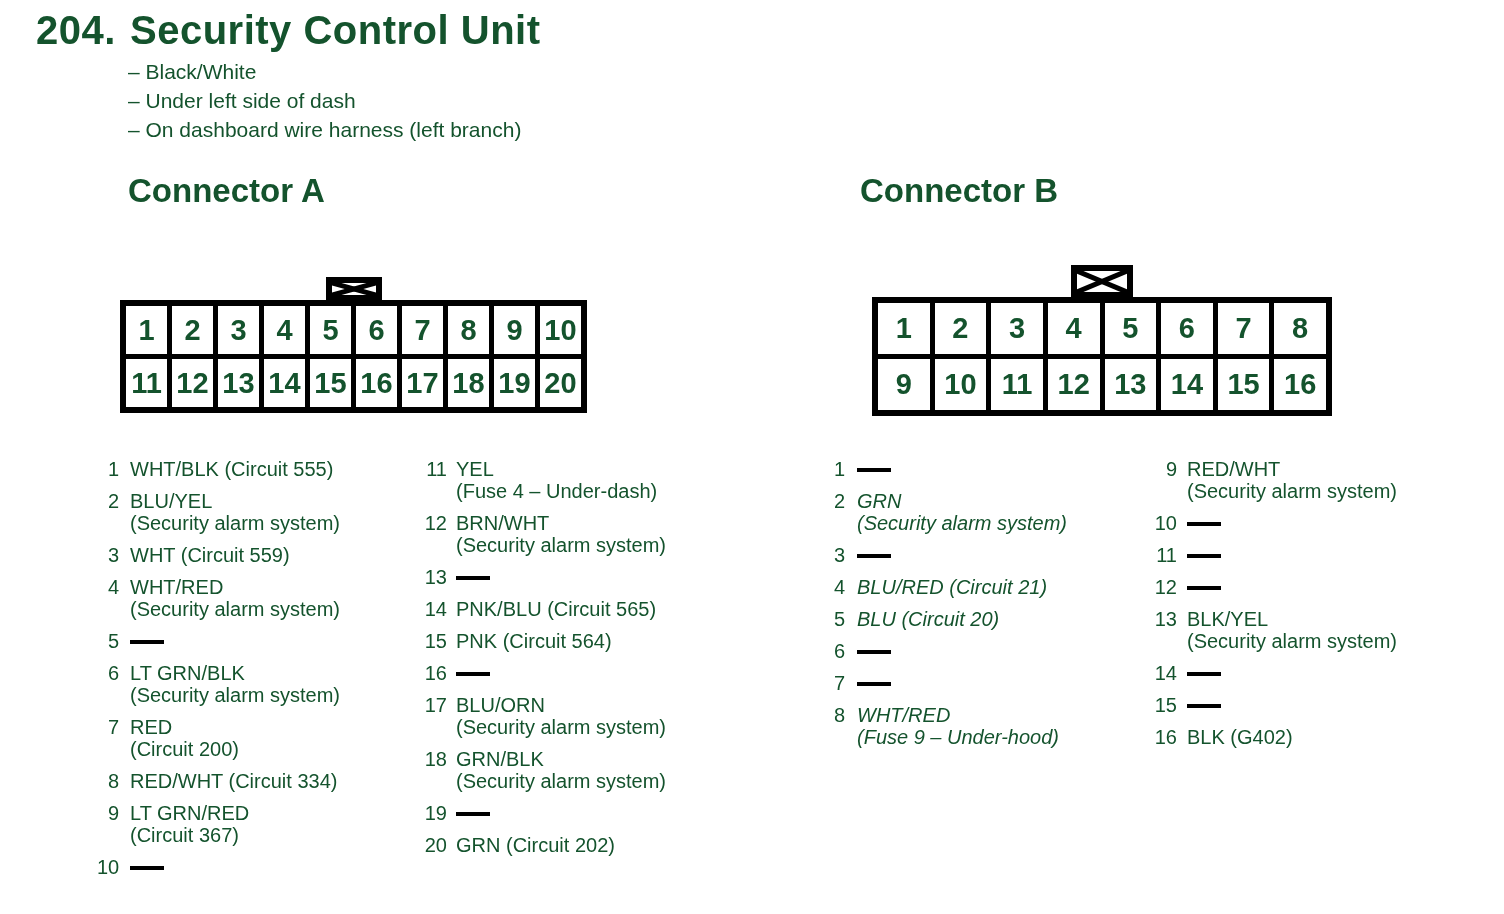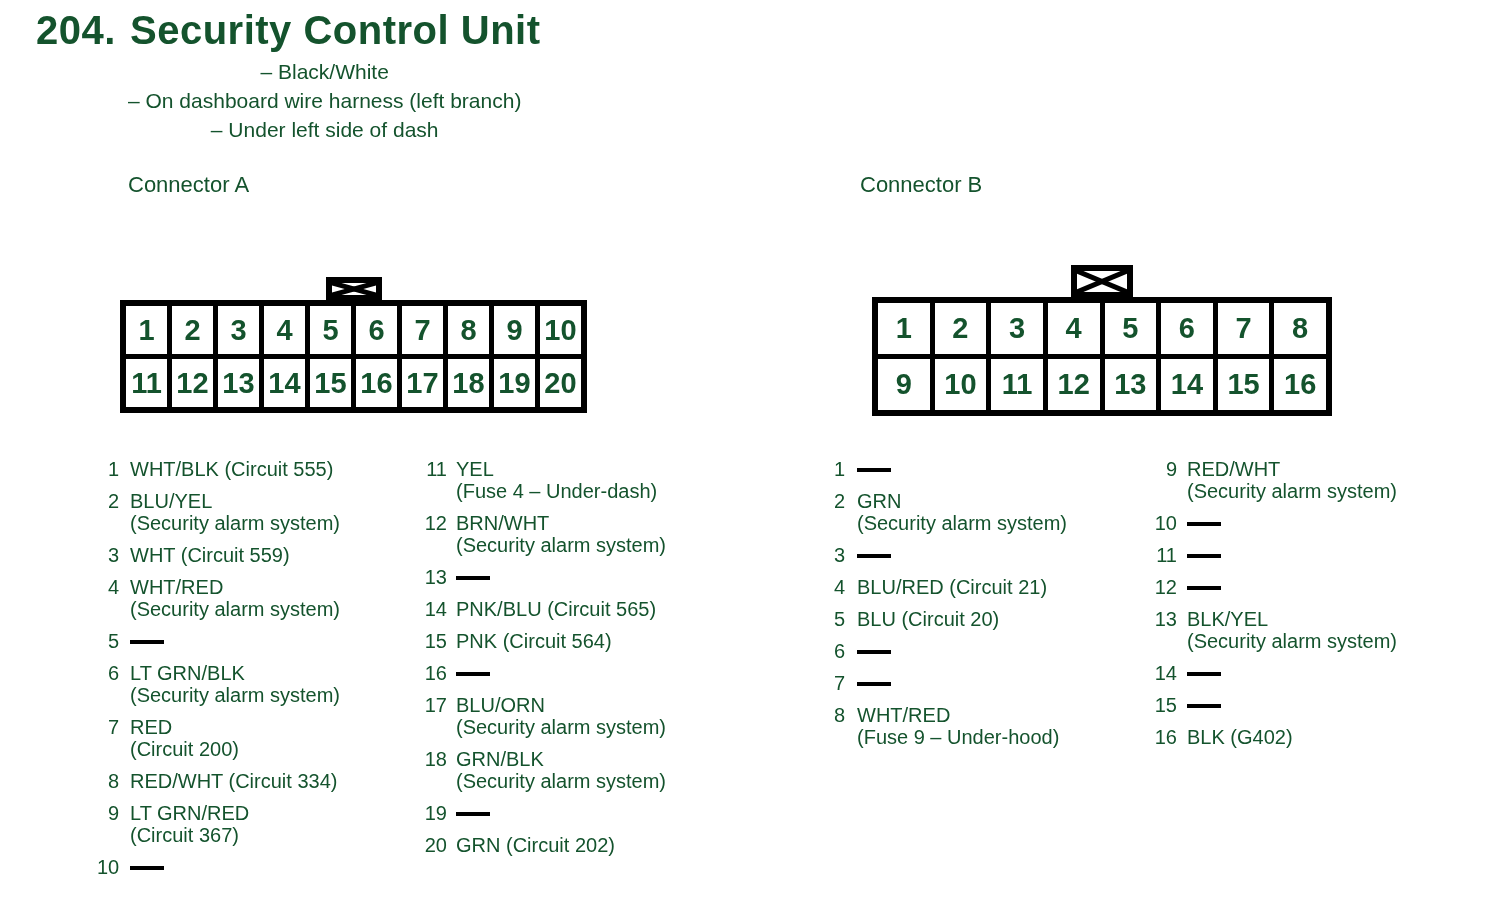--- a/index.html
+++ b/index.html
@@ -22,25 +22,25 @@
   }
   .title-text {
     left: 130px; top: 10px;
     font-size: 40px; font-weight: bold; line-height: 1;
     letter-spacing: 0.5px;
     text-align: center;
   }
 
   
   .notes { left: 128px; top: 57px; font-size: 21px; }
-  .note-line { line-height: 29px; white-space: nowrap; text-align: center; }
+  .note-line { line-height: 29px; white-space: nowrap; }
 
   
   .conn-heading {
-    font-size: 22px; font-weight: normal; line-height: 1;
+    font-size: 33px; font-weight: bold; line-height: 1;
     white-space: nowrap;
   }
   .conn-a-heading { left: 128px; top: 174px; }
   .conn-b-heading { left: 860px; top: 174px; text-align: right; }
 
   
   .conn-graphic { display: block; }
   .conn-a-graphic { left: 120px; top: 277px; width: 467px; }
   .conn-b-graphic { left: 872px; top: 265px; width: 460px; }
 
@@ -85,21 +85,21 @@
     flex: none;
   }
   .col-narrow .pin-num { width: 22px; }
   .col-wide .pin-num { width: 26px; }
   .pin-desc { line-height: 22px; white-space: nowrap; }
   .list-a1 { left: 97px;  top: 458px; }
   .list-a1 .pin-desc { margin-left: 11px; }
   .list-a2 { left: 421px; top: 458px; }
   .list-a2 .pin-desc { margin-left: 9px; }
   .list-b1 { left: 823px; top: 458px; }
-  .list-b1 .pin-desc { margin-left: 12px; }
+  .list-b1 .pin-desc { margin-left: 12px; font-style: italic; }
   .list-b2 { left: 1151px; top: 458px; }
   .list-b2 .pin-desc { margin-left: 10px; }
 
   .nc-dash {
     display: inline-block;
     width: 34px;
     height: 4px;
     background: #000;
     vertical-align: middle;
     margin-top: -2px;
@@ -108,22 +108,22 @@
 </head>
 <body>
 
 <div class="page">
 
   <div class="abs title-number">204.</div>
   <div class="abs title-text">Security Control Unit</div>
 
   <div class="abs notes">
       <div class="note-line">– Black/White</div>
+      <div class="note-line">– Under left side of dash</div>
       <div class="note-line">– On dashboard wire harness (left branch)</div>
-      <div class="note-line">– Under left side of dash</div>
     </div>
 
   <div class="abs conn-heading conn-a-heading">Connector A</div>
   <div class="abs conn-heading conn-b-heading">Connector B</div>
 
   <div class="abs conn-graphic conn-a-graphic">
     <div class="conn-tab">
       <svg viewBox="0 0 100 100" preserveAspectRatio="none">
         <line x1="0" y1="0" x2="100" y2="100"></line>
         <line x1="100" y1="0" x2="0" y2="100"></line>

